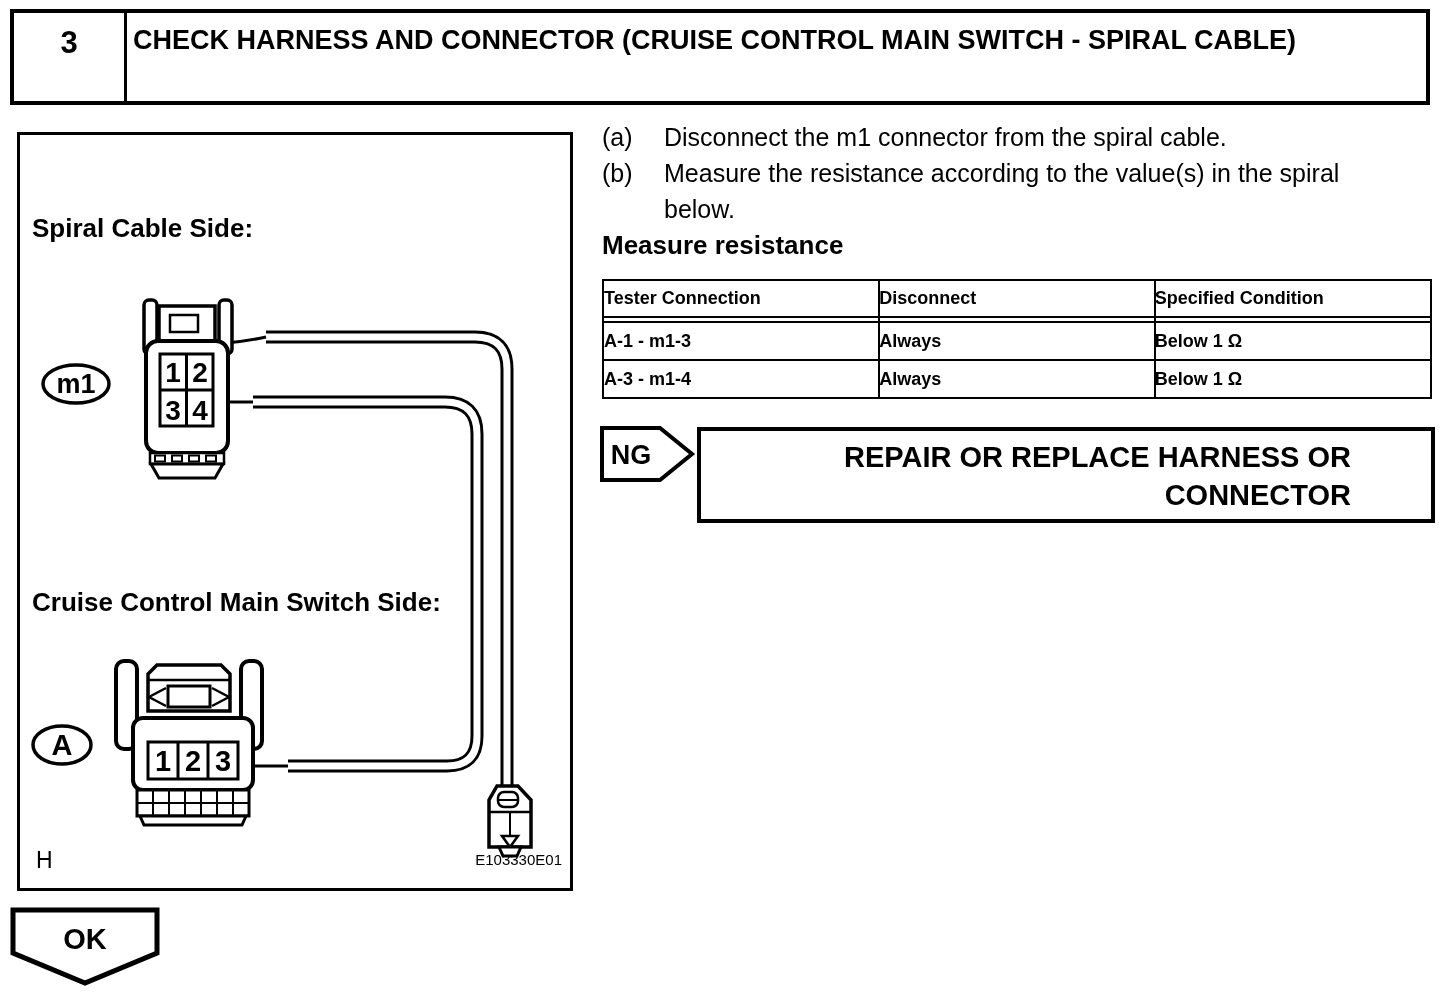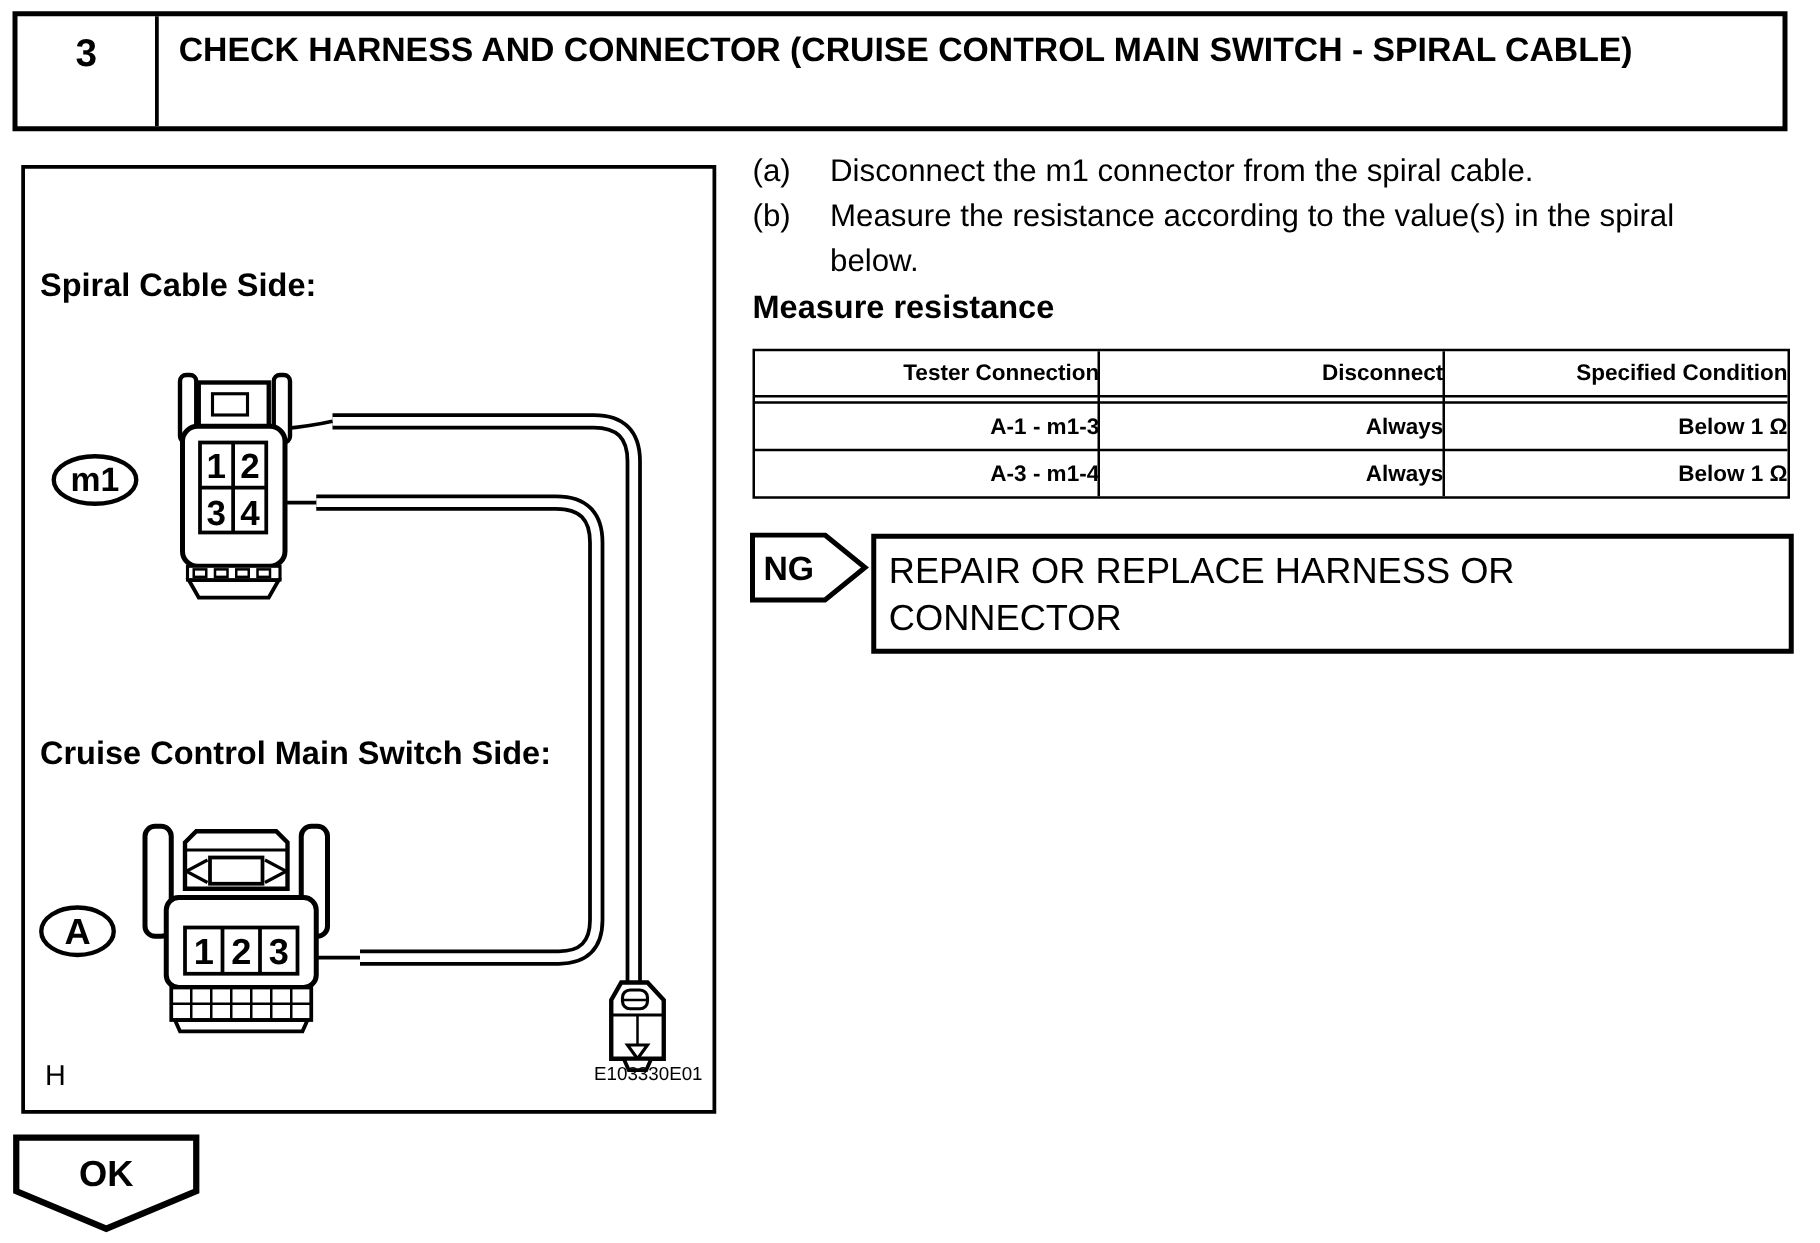--- a/index.html
+++ b/index.html
@@ -4,21 +4,21 @@
 <style>
   html,body { margin:0; padding:0; background:#ffffff; }
   body { font-family:"Liberation Sans", sans-serif; color:#000; }
   #page { position:relative; width:1456px; height:994px; background:#fff; overflow:hidden; }
 
   
   .step-header { position:absolute; left:10px; top:9px; width:1420px; height:96px;
                  border:4px solid #000; display:flex; box-sizing:border-box; background:#fff; }
   .step-num { width:110px; border-right:3px solid #000; display:flex; justify-content:center;
               align-items:flex-start; padding-top:12px; font-size:31px; font-weight:bold; }
-  .step-title { flex:1; padding:10px 60px 0 16px; font-size:27px; font-weight:bold; line-height:35px; }
+  .step-title { flex:1; padding:10px 60px 0 6px; font-size:27px; font-weight:bold; line-height:35px; }
 
   
   .figure-box { position:absolute; left:17px; top:132px; width:556px; height:759px;
                 border:3px solid #000; box-sizing:border-box; background:#fff; }
   .figure-box svg { position:absolute; left:0; top:0; }
   .fig-label { position:absolute; font-size:26px; font-weight:bold; white-space:nowrap; }
   .fig-corner { position:absolute; left:16px; top:712px; font-size:23px; }
   .fig-id { position:absolute; right:8px; top:716px; font-size:15px; }
   svg text { font-family:"Liberation Sans", sans-serif; font-weight:bold; fill:#000; }
 
@@ -28,31 +28,31 @@
   .instr-label { width:62px; flex:none; }
   .instr-text { width:700px; }
   .std-heading { font-size:26px; font-weight:bold; line-height:36px; }
 
   
   .res-table { position:absolute; left:602px; top:279px; width:830px;
                border:2px solid #000; box-sizing:border-box; background:#fff; }
   .tbl-row { display:flex; align-items:center; }
   .tbl-row.header { height:35px; }
   .tbl-row.body { height:36px; }
-  .tbl-cell { flex:1; text-align:right; font-weight:bold; font-size:18px; }
+  .tbl-cell { flex:1; text-align:left; font-weight:bold; font-size:18px; }
   .hdr-divider { height:3px; border-top:2px solid #000; border-bottom:2px solid #000; }
   .row-divider { height:0; border-top:2px solid #000; }
   .vline { position:absolute; top:0; bottom:0; width:2px; background:#000; }
   .vline.v1 { left:274px; } .vline.v2 { left:550px; }
 
   
   .ng-pointer { position:absolute; left:600px; top:426px; }
   .ng-box { position:absolute; left:697px; top:427px; width:738px; height:96px;
             border:4px solid #000; box-sizing:border-box; background:#fff; }
-  .ng-box-text { margin:7px 0 0 10px; width:640px; font-size:29px; font-weight:normal; line-height:38px; }
+  .ng-box-text { margin:7px 0 0 10px; width:640px; font-size:29px; font-weight:bold; line-height:38px;text-align:right; }
   .ok-pointer { position:absolute; left:10px; top:907px; }
 </style>
 </head>
 <body>
 
 <div id="page">
 
   <div class="step-header">
     <div class="step-num">3</div>
     <div class="step-title">CHECK HARNESS AND CONNECTOR (CRUISE CONTROL MAIN SWITCH - SPIRAL CABLE)</div>

